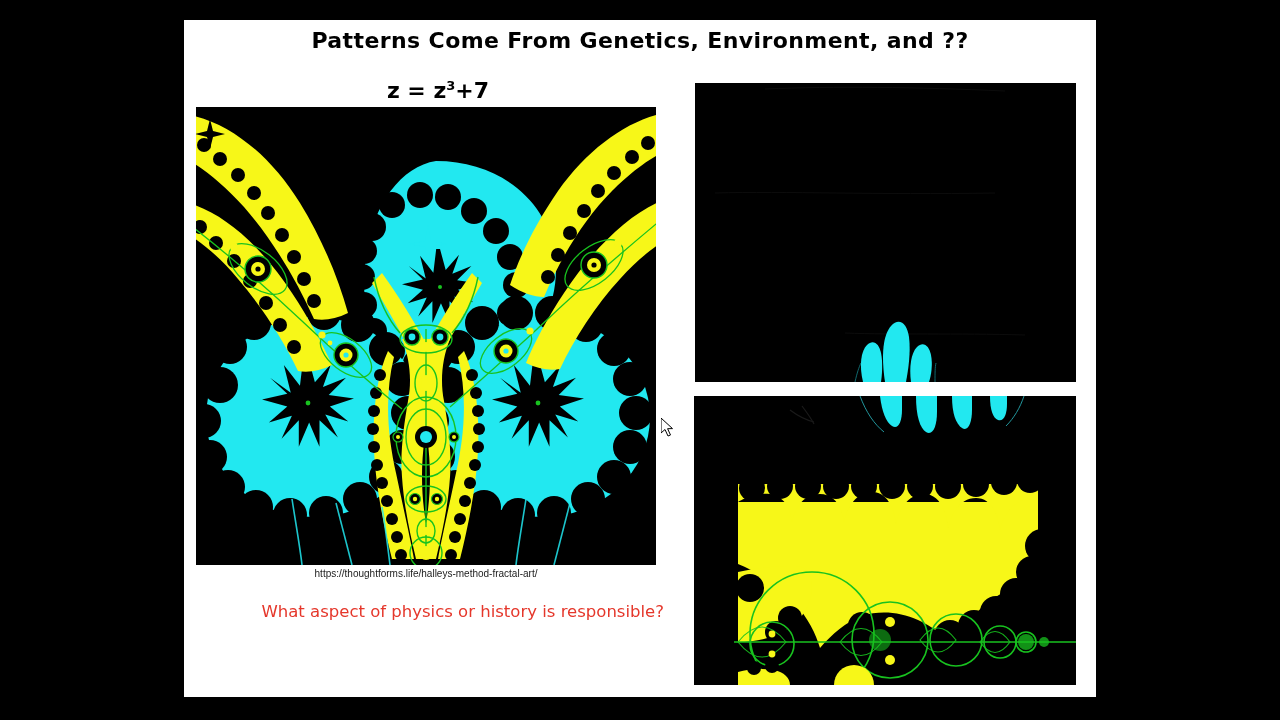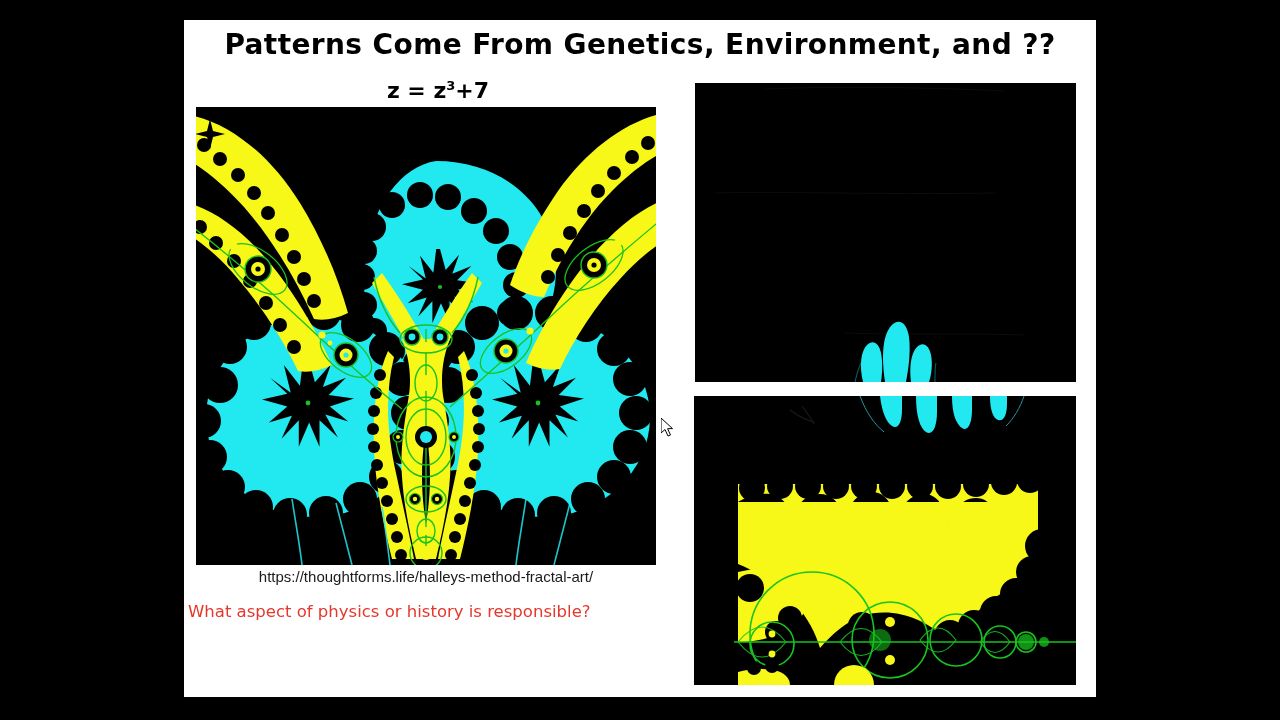--- a/index.html
+++ b/index.html
@@ -31,21 +31,21 @@
 
   
   #title {
     position: absolute;
     left: 0px;
     top: 8px;
     width: 912px;
     text-align: center;
     font-family: "DejaVu Sans", sans-serif;
     font-weight: bold;
-    font-size: 28px;
+    font-size: 22px;
     letter-spacing: 0.4px;
     color: #000000;
     white-space: nowrap;
   }
 
   
   #formula {
     position: absolute;
     left: 24px;
     top: 58px;
@@ -89,31 +89,31 @@
   .panel svg { display: block; width: 100%; height: 100%; }
 
   
   #source-url {
     position: absolute;
     left: 12px;
     top: 548px;
     width: 460px;
     text-align: center;
     font-family: "Liberation Sans", sans-serif;
-    font-size: 15px;
+    font-size: 10px;
     color: #1b1b1b;
   }
 
   
   .red-text {
     position: absolute;
     color: #e5372b;
     font-family: "DejaVu Sans", sans-serif;
     font-size: 16.5px;
-    text-align: left;
+    text-align: right;
     line-height: 28px;
     white-space: pre-line;
   }
   #question-line {
     left: 4px;
     top: 578px;
     width: 476px;
   }
   #prediction-line {
     left: 4px;

